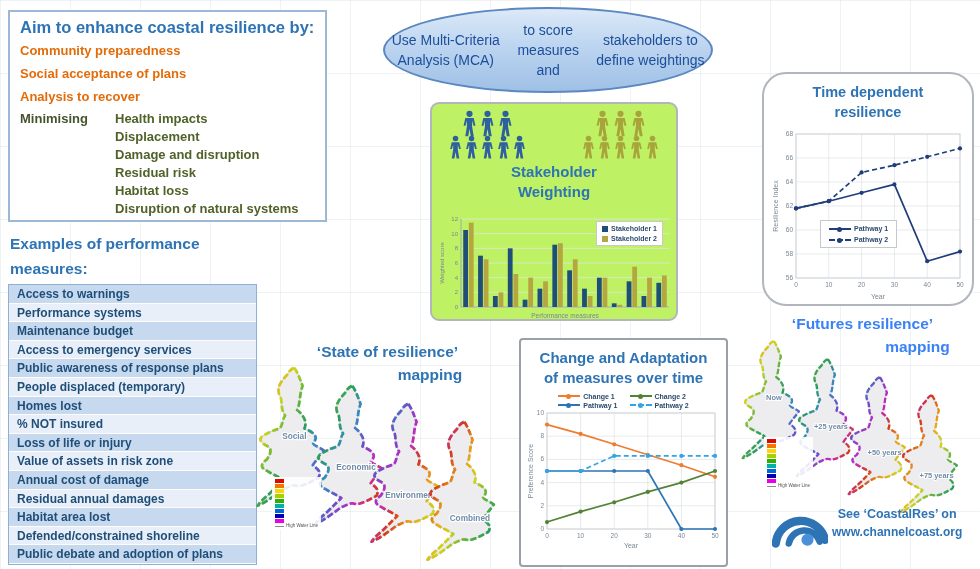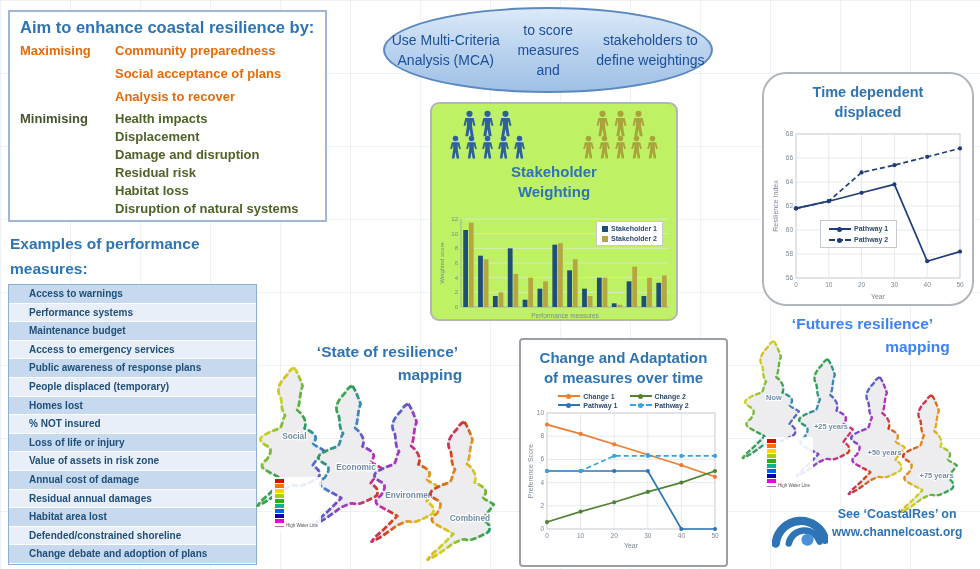--- a/index.html
+++ b/index.html
@@ -25,22 +25,22 @@
   #max-label,.max-item{color:#e36c0a}
   #min-label{color:#44542c}
   .min-item{color:#4f6228}
   #aim-max .aim-items{gap:7px}
   #aim-min .aim-items{gap:2px}
   #aim-max{margin-bottom:6px}
   
   #perf-title{left:10px;top:232px;width:225px;color:#2e74b5;font-weight:bold;font-size:15.5px;line-height:1.6;z-index:1}
   #perf-list{left:8px;top:284px;width:249px;margin:0;padding:0;list-style:none;
     border:1.5px solid #8fb0d4;box-sizing:border-box;z-index:1;background:#fff}
-  #perf-list li{height:18.6px;line-height:18.6px;font-size:10px;font-weight:bold;color:#1f4e79;
-    padding-left:20px;border-bottom:1px solid #fdfdfd;box-sizing:border-box;white-space:nowrap;overflow:hidden}
+  #perf-list li{height:18.6px;line-height:18.6px;font-size:12px;font-weight:bold;color:#1f4e79;
+    padding-left:8px;border-bottom:1px solid #fdfdfd;box-sizing:border-box;white-space:nowrap;overflow:hidden}
   #perf-list li.odd{background:#c6d9ee}
   #perf-list li.even{background:#e8eff8}
   
   #mca-ellipse{left:383px;top:7px;width:330px;height:86px;border-radius:50%;
     background:linear-gradient(180deg,#dce9f8 0%,#bdd5f0 45%,#9fc0e6 100%);
     border:2px solid #5b88c0;box-sizing:border-box;z-index:1;
     display:flex;justify-content:center;align-items:center;
     color:#1b4e9b;font-weight:normal;font-size:14px;line-height:1.45;text-align:center}
   
   #stakeholder-box{left:430px;top:102px;width:248px;height:219px;border:2px solid #b0b6bc;border-radius:9px;
@@ -90,21 +90,20 @@
   #footer-text{color:#2e74b5;font-weight:bold;font-size:12.5px;line-height:1.5;text-align:center}
   #footer-url{font-size:12px}
   svg{display:block}
 </style>
 </head>
 <body>
 
 <div id="aim-box" class="abs">
   <div id="aim-title">Aim to enhance coastal resilience by:</div>
   <div id="aim-max" class="aim-row">
-    <div id="max-label" class="aim-label">Maximising</div>
     <div class="aim-items">
       <span class="max-item">Community preparedness</span>
       <span class="max-item">Social acceptance of plans</span>
       <span class="max-item">Analysis to recover</span>
     </div>
   </div>
   <div id="aim-min" class="aim-row">
     <div id="min-label" class="aim-label">Minimising</div>
     <div class="aim-items">
       <span class="min-item">Health impacts</span>
@@ -126,21 +125,21 @@
     <li class="odd">Public awareness of response plans</li>
     <li class="even">People displaced (temporary)</li>
     <li class="odd">Homes lost</li>
     <li class="even">% NOT insured</li>
     <li class="odd">Loss of life or injury</li>
     <li class="even">Value of assets in risk zone</li>
     <li class="odd">Annual cost of damage</li>
     <li class="even">Residual annual damages</li>
     <li class="odd">Habitat area lost</li>
     <li class="even">Defended/constrained shoreline</li>
-    <li class="odd">Change debate and adoption of plans</li>
+    <li class="odd">Public debate and adoption of plans</li>
   </ul>
 
 <div id="mca-ellipse" class="abs">
   <div>Use Multi-Criteria Analysis (MCA)</div>
   <div>to score measures and</div>
   <div>stakeholders to define weightings</div>
 </div>
 
 <div id="stakeholder-box" class="abs">
   <div id="people-row">
@@ -276,21 +275,21 @@
         <span>Stakeholder 1</span>
       </div>
       <div class="leg-item">
         <span class="sw" style="background:#b5a642"></span>
         <span>Stakeholder 2</span>
       </div>
     </div>
 </div>
 
 <div id="time-box" class="abs">
-  <div id="time-title">Time dependent displaced</div>
+  <div id="time-title">Time dependent resilience</div>
   <svg id="time-chart" width="198" height="174">
       <line x1="26" y1="150" x2="26" y2="6" stroke="#dde1e5" stroke-width="0.7"></line>
       <text x="26" y="159" text-anchor="middle" font-size="6.5" fill="#7a8794">0</text>
       <line x1="58.800000000000004" y1="150" x2="58.800000000000004" y2="6" stroke="#dde1e5" stroke-width="0.7"></line>
       <text x="58.800000000000004" y="159" text-anchor="middle" font-size="6.5" fill="#7a8794">10</text>
       <line x1="91.60000000000001" y1="150" x2="91.60000000000001" y2="6" stroke="#dde1e5" stroke-width="0.7"></line>
       <text x="91.60000000000001" y="159" text-anchor="middle" font-size="6.5" fill="#7a8794">20</text>
       <line x1="124.39999999999999" y1="150" x2="124.39999999999999" y2="6" stroke="#dde1e5" stroke-width="0.7"></line>
       <text x="124.39999999999999" y="159" text-anchor="middle" font-size="6.5" fill="#7a8794">30</text>
       <line x1="157.20000000000002" y1="150" x2="157.20000000000002" y2="6" stroke="#dde1e5" stroke-width="0.7"></line>

